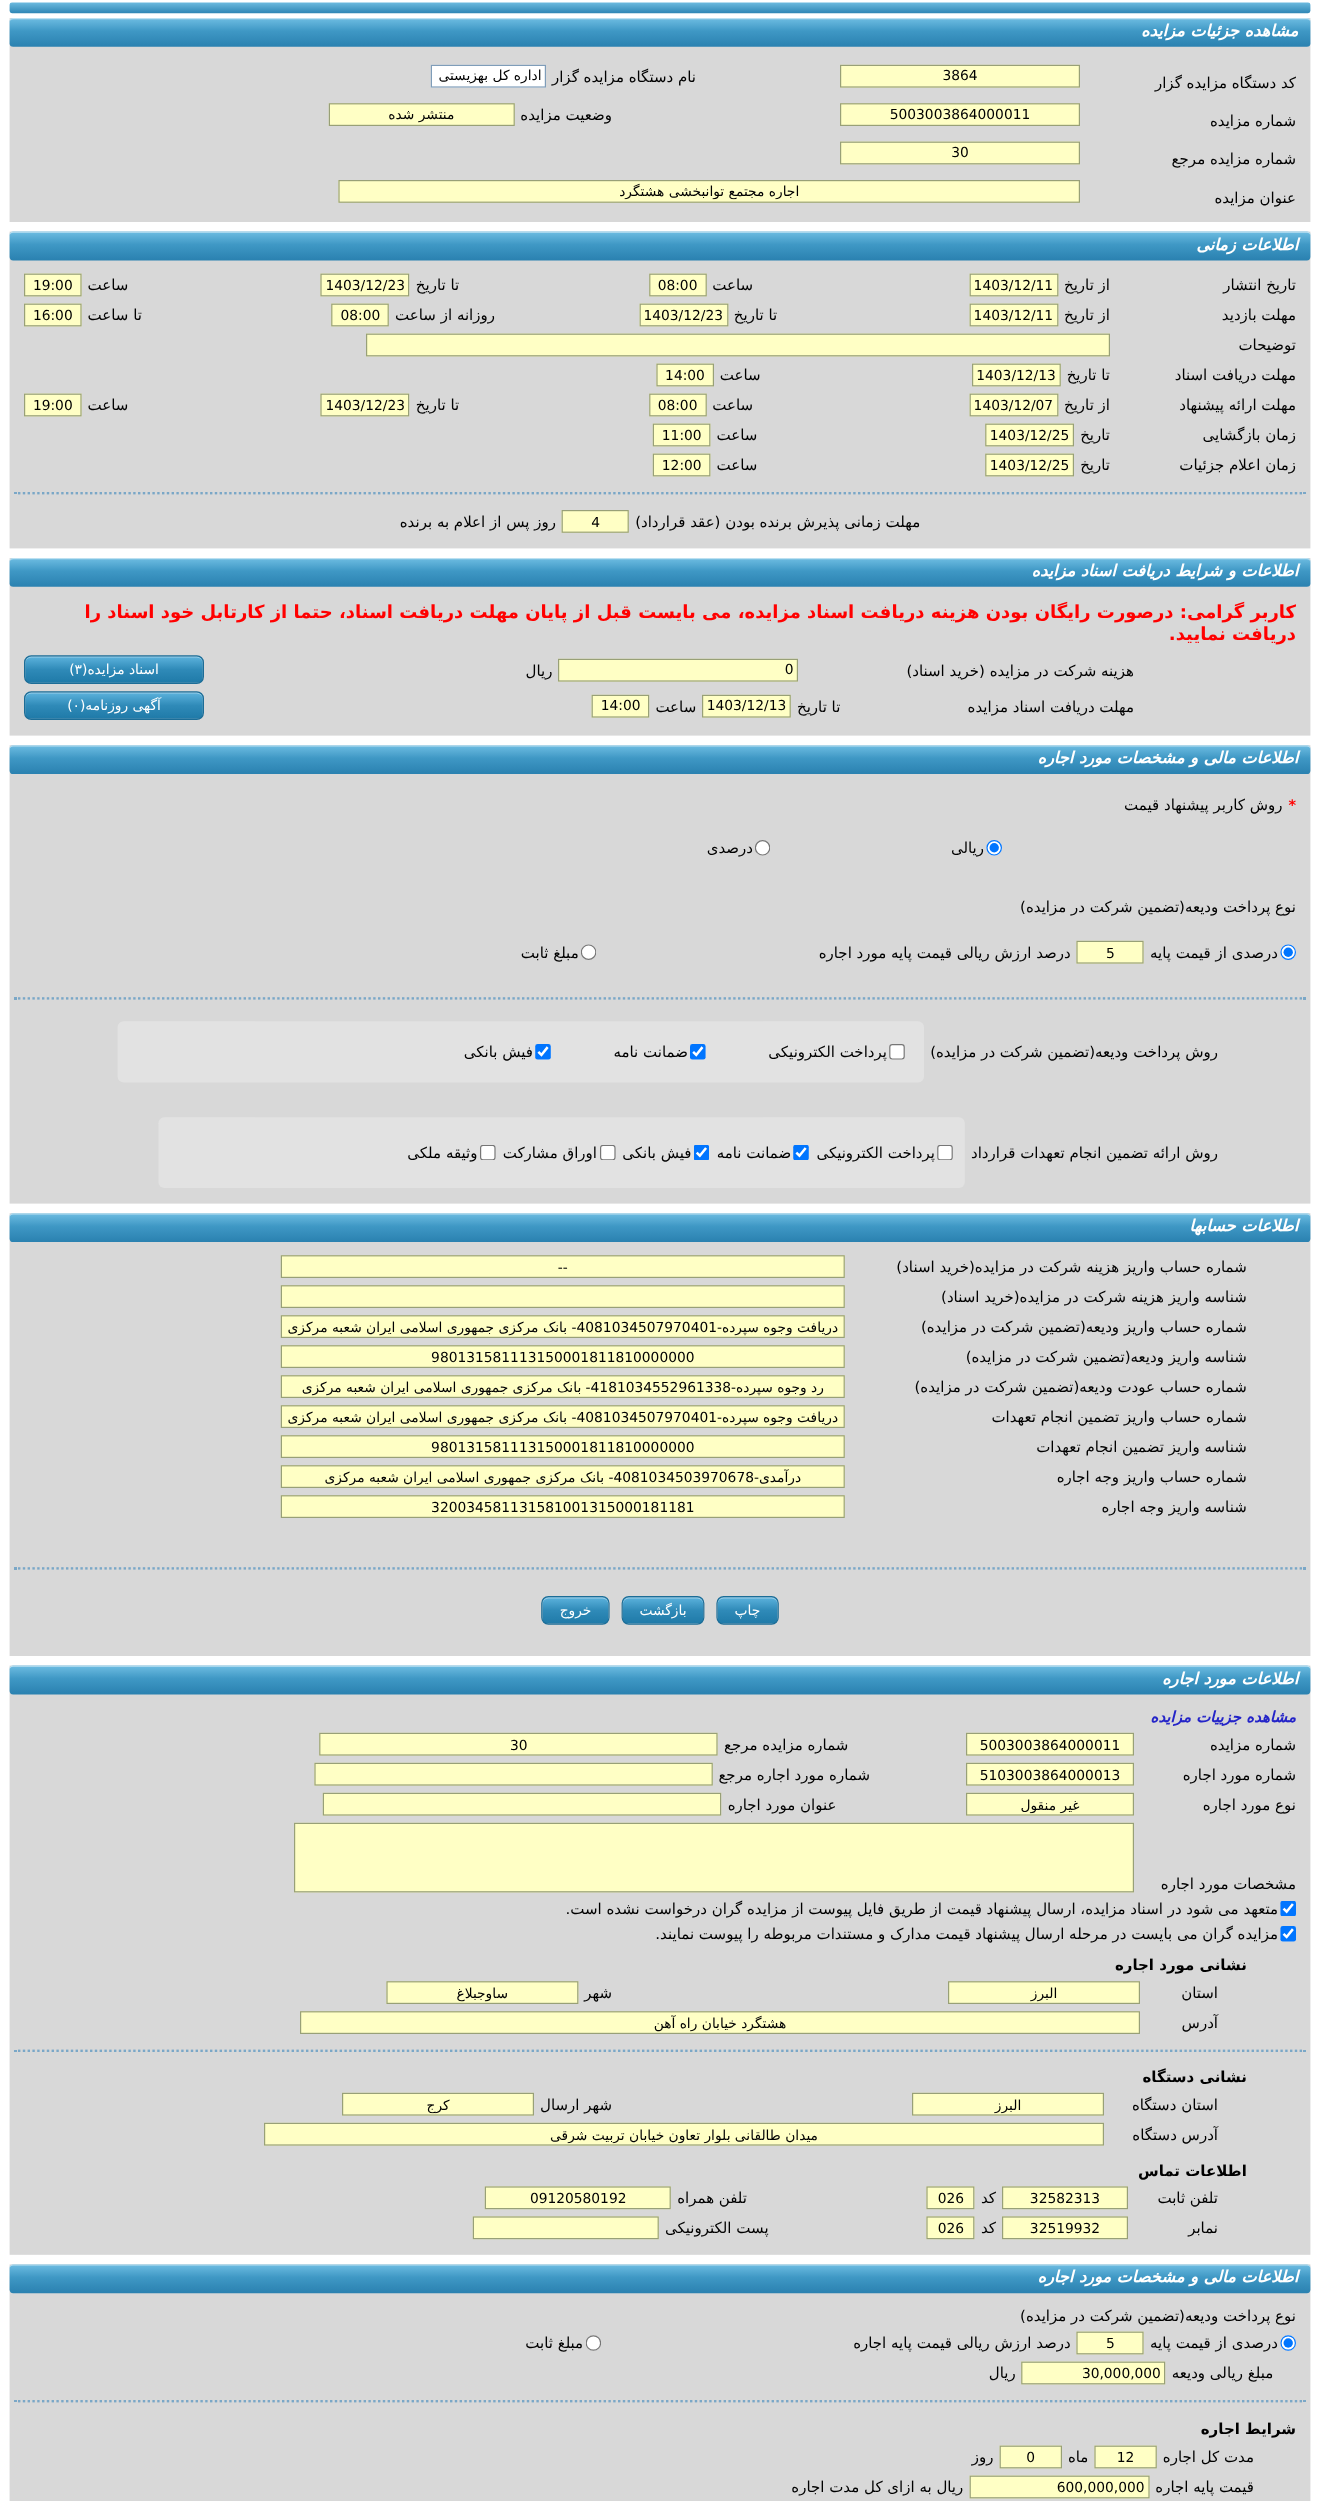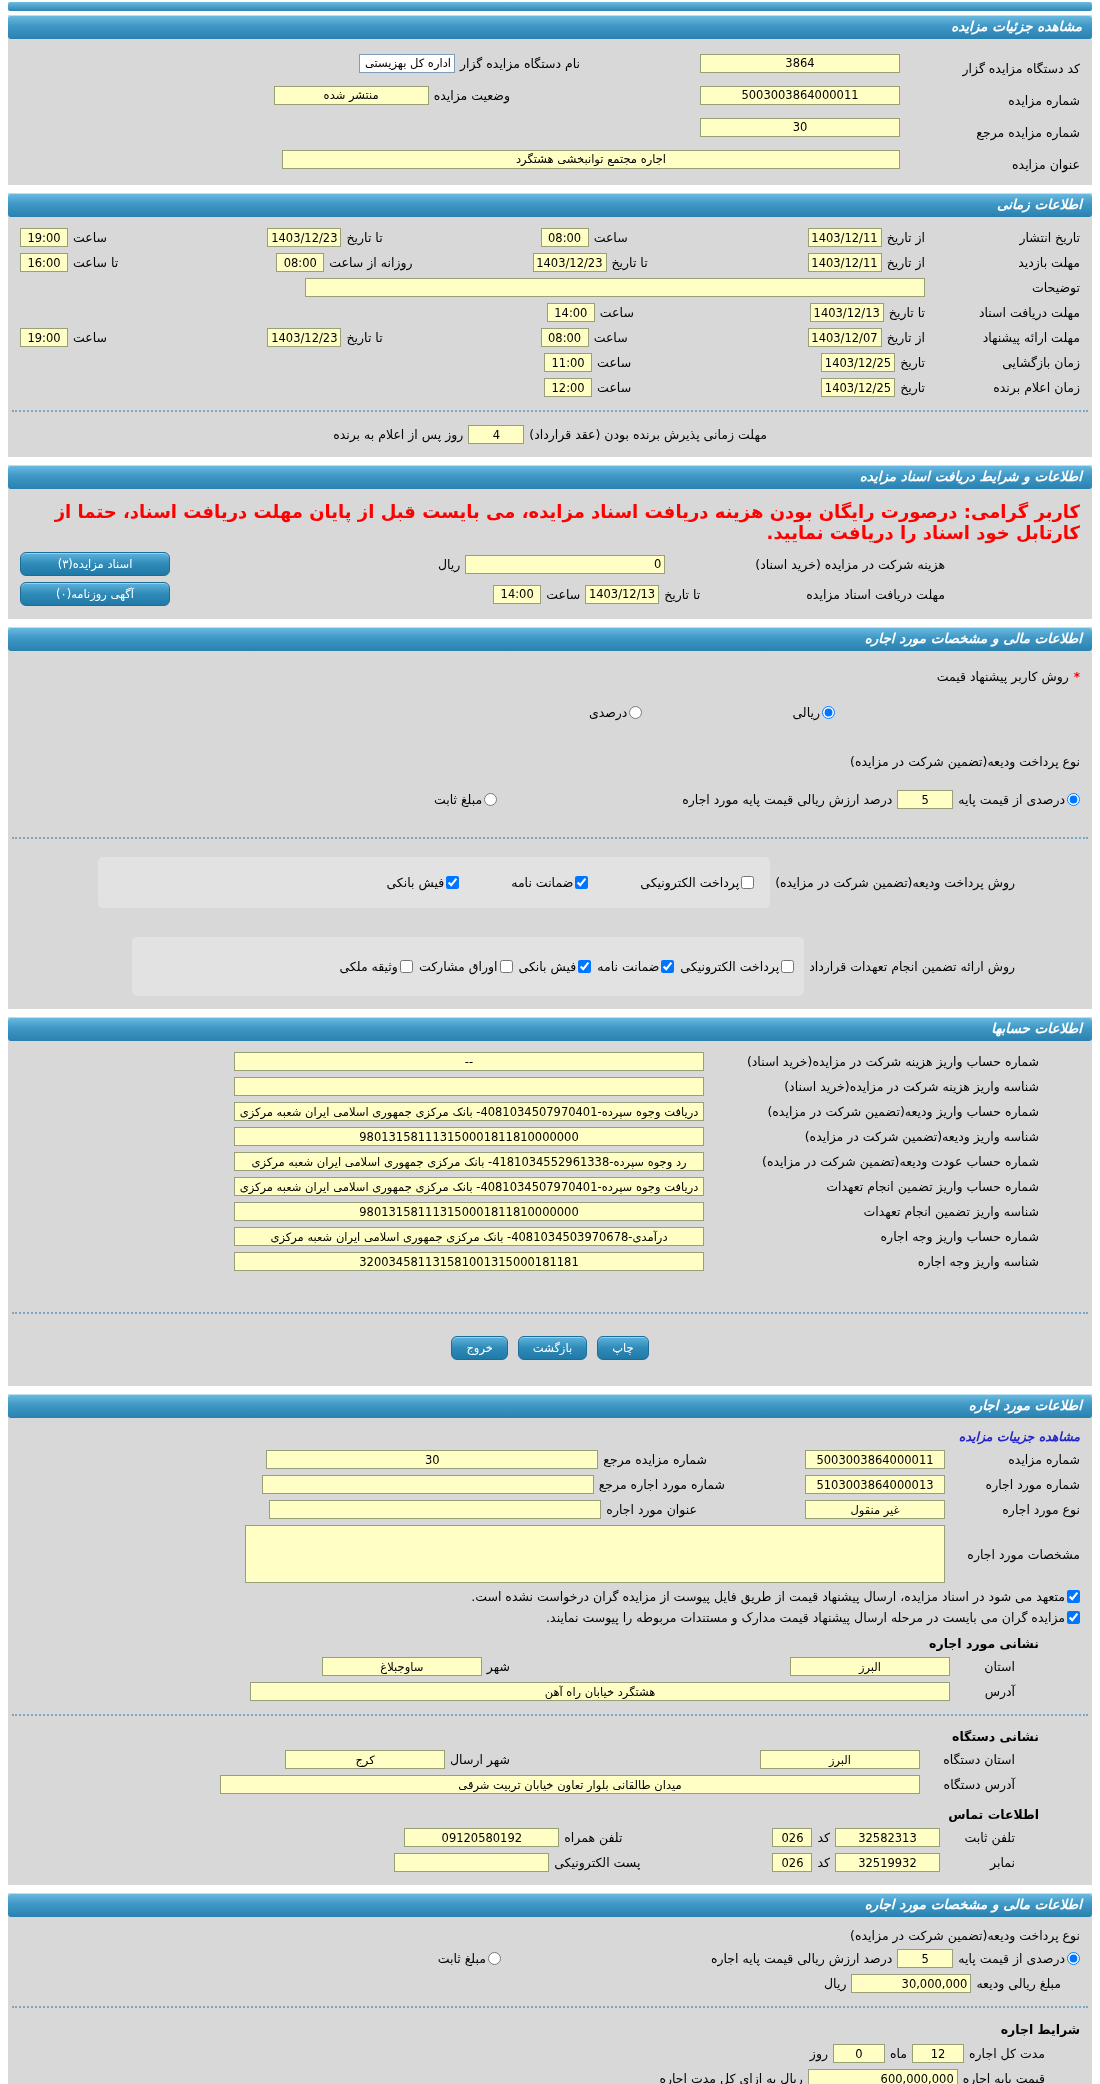--- a/index.html
+++ b/index.html
@@ -25,21 +25,21 @@
       padding:0 3px; color:#000; direction:rtl;
   }
   input.white { background:#ffffff; border:1px solid #7f9db9; }
   input.tr { text-align:right; direction:ltr; }
   textarea.ta { height:auto; resize:none; text-align:right; padding:3px 6px; }
   .btn { background:linear-gradient(#5db3dd 0%, #2f8ab8 50%, #1f7aa8 100%);
          color:#fff; border:1px solid #1c6d97; border-radius:6px; padding:4px 14px;
          font-family:"DejaVu Sans",sans-serif; font-size:11.5px; cursor:pointer;
          box-shadow:inset 0 1px 0 rgba(255,255,255,.4); }
   .dotted { border-top:2px dotted #7aa7c7; margin:10px 4px; }
-  .warning { color:#ff0000; font-weight:bold; font-size:18px; padding:4px 12px 6px; }
+  .warning { color:#ff0000; font-weight:bold; font-size:15px; padding:4px 12px 6px; }
   .link { color:#2424c8; font-style:italic; font-weight:bold; font-size:12.5px;
           text-decoration:none; cursor:pointer; }
   .chk-panel { background:#e2e2e2; border-radius:5px; padding:18px 16px; display:flex;
                align-items:center; flex:0 0 auto; }
   .chk-item { display:flex; align-items:center; white-space:nowrap; }
   input[type="checkbox"], input[type="radio"] { width:13px; height:13px; margin:0 0 0 2px; }
   .req { color:#ff0000; font-weight:bold; }
   .subhead { font-weight:bold; font-size:12.5px; padding:4px 12px; }
   .btn-row { display:flex; justify-content:center; gap:10px; padding:12px 0 16px; }
 </style>
@@ -147,21 +147,21 @@
       <span class="lab rl">زمان بازگشایی</span>
       <span class="lab">تاریخ</span>
       <input class="inp" style="width: 74px;" readonly="" value="1403/12/25">
       <span class="sp" style="width:180px"></span>
       <span class="lab">ساعت</span>
       <input class="inp" style="width: 48px;" readonly="" value="11:00">
       <span class="grow"></span>
     </div>
 
     <div class="row">
-      <span class="lab rl">زمان اعلام برنده</span>
+      <span class="lab rl">زمان اعلام جزئیات</span>
       <span class="lab">تاریخ</span>
       <input class="inp" style="width: 74px;" readonly="" value="1403/12/25">
       <span class="sp" style="width:180px"></span>
       <span class="lab">ساعت</span>
       <input class="inp" style="width: 48px;" readonly="" value="12:00">
       <span class="grow"></span>
     </div>
 
     <div class="dotted"></div>
 
@@ -365,21 +365,21 @@
       <span class="grow"></span>
     </div>
     <div class="row">
       <span class="lab rl" style="width:130px">نوع مورد اجاره</span>
       <input class="inp" style="width: 140px;" readonly="" value="غیر منقول">
       <span class="sp" style="width:98px"></span>
       <span class="lab">عنوان مورد اجاره</span>
       <input class="inp" style="width: 332px;" readonly="" value="">
       <span class="grow"></span>
     </div>
-    <div class="row" style="align-items:center">
+    <div class="row" style="align-items:flex-end">
       <span class="lab rl" style="width:130px">مشخصات مورد اجاره</span>
       <textarea class="ta" style="width: 700px; height: 58px;" readonly=""></textarea>
       <span class="grow"></span>
     </div>
 
     <div class="row">
       <span class="chk-item">
         <input type="checkbox" checked="" style="">
         <span class="lab">متعهد می شود در اسناد مزایده، ارسال پیشنهاد قیمت از طریق فایل پیوست از مزایده گران درخواست نشده است.</span>
       </span>

